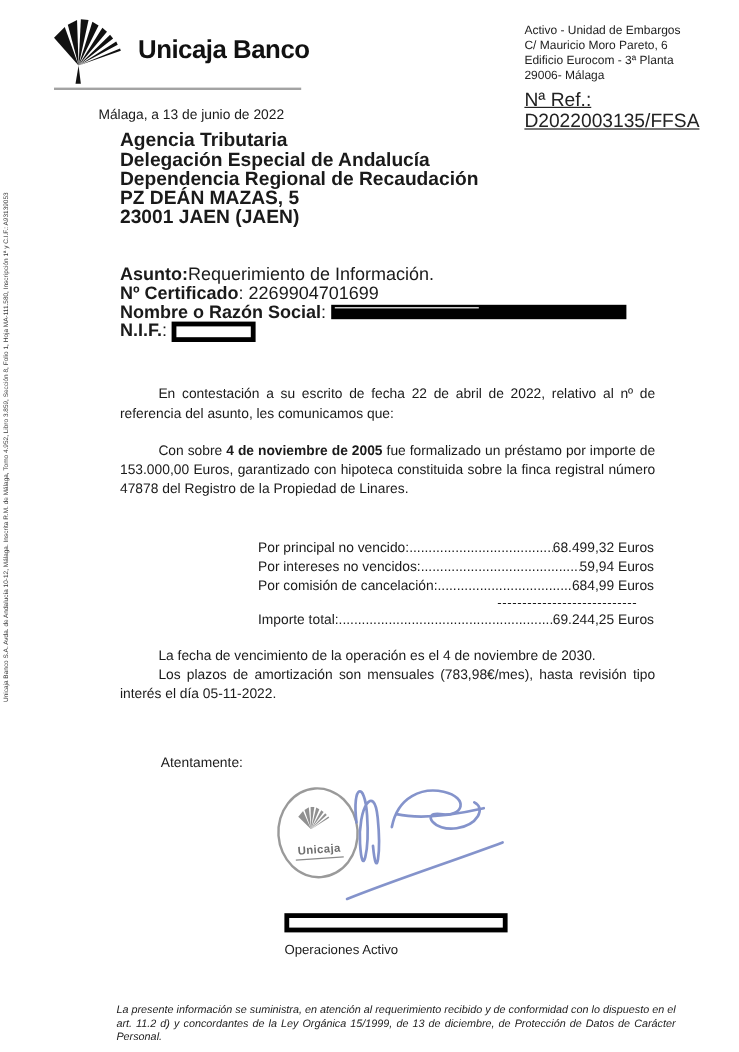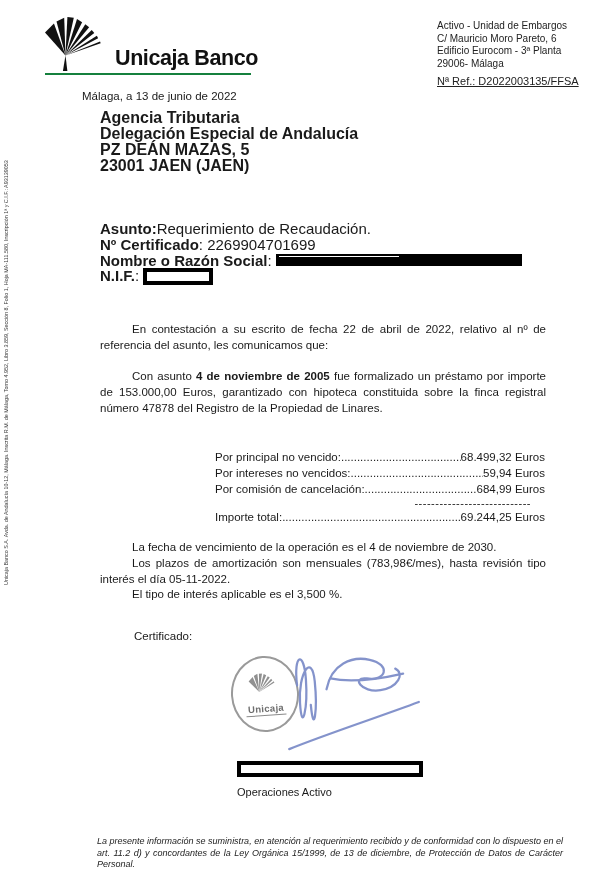--- a/index.html
+++ b/index.html
@@ -10,28 +10,28 @@
   .abs{position:absolute;}
 
   
   .side-text{
     left:3px;top:140px;height:445px;width:14px;
     writing-mode:vertical-rl;transform:rotate(180deg);
     font-size:5.4px;letter-spacing:0;color:#3a3a3a;white-space:nowrap;
   }
 
   
-  .logo{left:45px;top:14px;width:206px;height:58px;display:flex;align-items:flex-end;
-        border-bottom:2px solid #15803d;padding-bottom:1px;}
+  .logo{left:45px;top:14px;width:206px;height:58px;display:flex;align-items:center;
+        border-bottom:2px solid #a3a3a3;padding-bottom:1px;}
   .logo svg{display:block;}
   .brand{font-size:21.5px;font-weight:700;letter-spacing:-0.4px;color:#111;margin-left:6px;line-height:1;padding-bottom:3px;white-space:nowrap;}
 
   
   .unit-block{left:437px;top:20px;font-size:10px;line-height:12.5px;color:#222;}
-  .ref-line{left:437px;top:75px;font-size:11px;color:#222;text-decoration:underline;}
+  .ref-line{left:437px;top:75px;font-size:16px;color:#222;text-decoration:underline;}
 
   .date-line{left:82px;top:90px;font-size:11.5px;}
 
   .recipient{left:100px;top:110px;font-size:16px;font-weight:700;line-height:16px;}
 
   .subject{left:100px;top:221px;font-size:15px;line-height:15.8px;}
   .subject .row{display:flex;align-items:center;height:15.8px;}
   .b{font-weight:700;}
   .bar-name{display:inline-block;width:246px;height:12px;background:#000;margin-left:4px;position:relative;}
   .bar-name::after{content:"";position:absolute;left:3px;top:2px;width:120px;height:1px;background:#fff;}
@@ -94,49 +94,50 @@
     <div>Edificio Eurocom - 3ª Planta</div>
     <div>29006- Málaga</div>
   </div>
   <div class="abs ref-line">Nª Ref.: D2022003135/FFSA</div>
 
   <div class="abs date-line">Málaga, a 13 de junio de 2022</div>
 
   <div class="abs recipient">
     <div>Agencia Tributaria</div>
     <div>Delegación Especial de Andalucía</div>
+    <div>Dependencia Regional de Recaudación</div>
     <div>PZ DEÁN MAZAS, 5</div>
     <div>23001 JAEN (JAEN)</div>
   </div>
 
   <div class="abs subject">
     <div class="row">
       <span class="b">Asunto:</span>
-        <span> Requerimiento de Recaudación.</span>
+        <span> Requerimiento de Información.</span>
     </div>
     <div class="row">
       <span class="b">Nº Certificado</span>
         <span>: 2269904701699</span>
     </div>
     <div class="row">
       <span class="b">Nombre o Razón Social</span>
         <span>:</span>
       <span class="bar-name"></span>
     </div>
     <div class="row">
       <span class="b">N.I.F.</span>
         <span>:</span>
       <span class="box-nif"></span>
     </div>
   </div>
 
   <div class="abs para indent" style="top:321px">En contestación a su escrito de fecha 22 de abril de 2022, relativo al nº de referencia del asunto, les comunicamos que:</div>
 
   <div class="abs para indent" style="top:368px">
-    <span>Con asunto </span><span class="b">4 de noviembre de 2005</span><span> fue formalizado un préstamo por importe de 153.000,00 Euros, garantizado con hipoteca constituida sobre la finca registral número 47878 del Registro de la Propiedad de Linares.</span>
+    <span>Con sobre </span><span class="b">4 de noviembre de 2005</span><span> fue formalizado un préstamo por importe de 153.000,00 Euros, garantizado con hipoteca constituida sobre la finca registral número 47878 del Registro de la Propiedad de Linares.</span>
   </div>
 
 
   <div class="abs amounts">
     <div class="amt-row">
       <span class="lbl">Por principal no vencido:</span>
       <span class="dots">......................................................................................................................................................</span>
       <span class="val">68.499,32 Euros</span>
     </div>
     <div class="amt-row">
@@ -152,23 +153,22 @@
     <div class="amt-sep">----------------------------</div>
     <div class="amt-row">
       <span class="lbl">Importe total: </span>
       <span class="dots">......................................................................................................................................................</span>
       <span class="val">69.244,25 Euros</span>
     </div>
   </div>
 
   <div class="abs para indent" style="top:539px">La fecha de vencimiento de la operación es el 4 de noviembre de 2030.</div>
   <div class="abs para indent" style="top:555px">Los plazos de amortización son mensuales (783,98€/mes), hasta revisión tipo interés el día 05-11-2022.</div>
-  <div class="abs para indent" style="top:586px">El tipo de interés aplicable es el 3,500 %.</div>
-
-  <div class="abs closing">Certificado:</div>
+
+  <div class="abs closing">Atentamente:</div>
 
   <div class="abs stamp">
     <span>
       <svg width="34" height="26" viewBox="0 0 100 84" aria-hidden="true">
         <g fill="#909090">
           <path d="M32,60 L0,24 L14,10 Z"></path>
           <path d="M32,60 L18,7 L30,1 Z"></path>
           <path d="M32,60 L35,0 L45,1 Z"></path>
           <path d="M32,60 L50,3 L58,8 Z"></path>
           <path d="M32,60 L63,11 L69,16 Z"></path>

